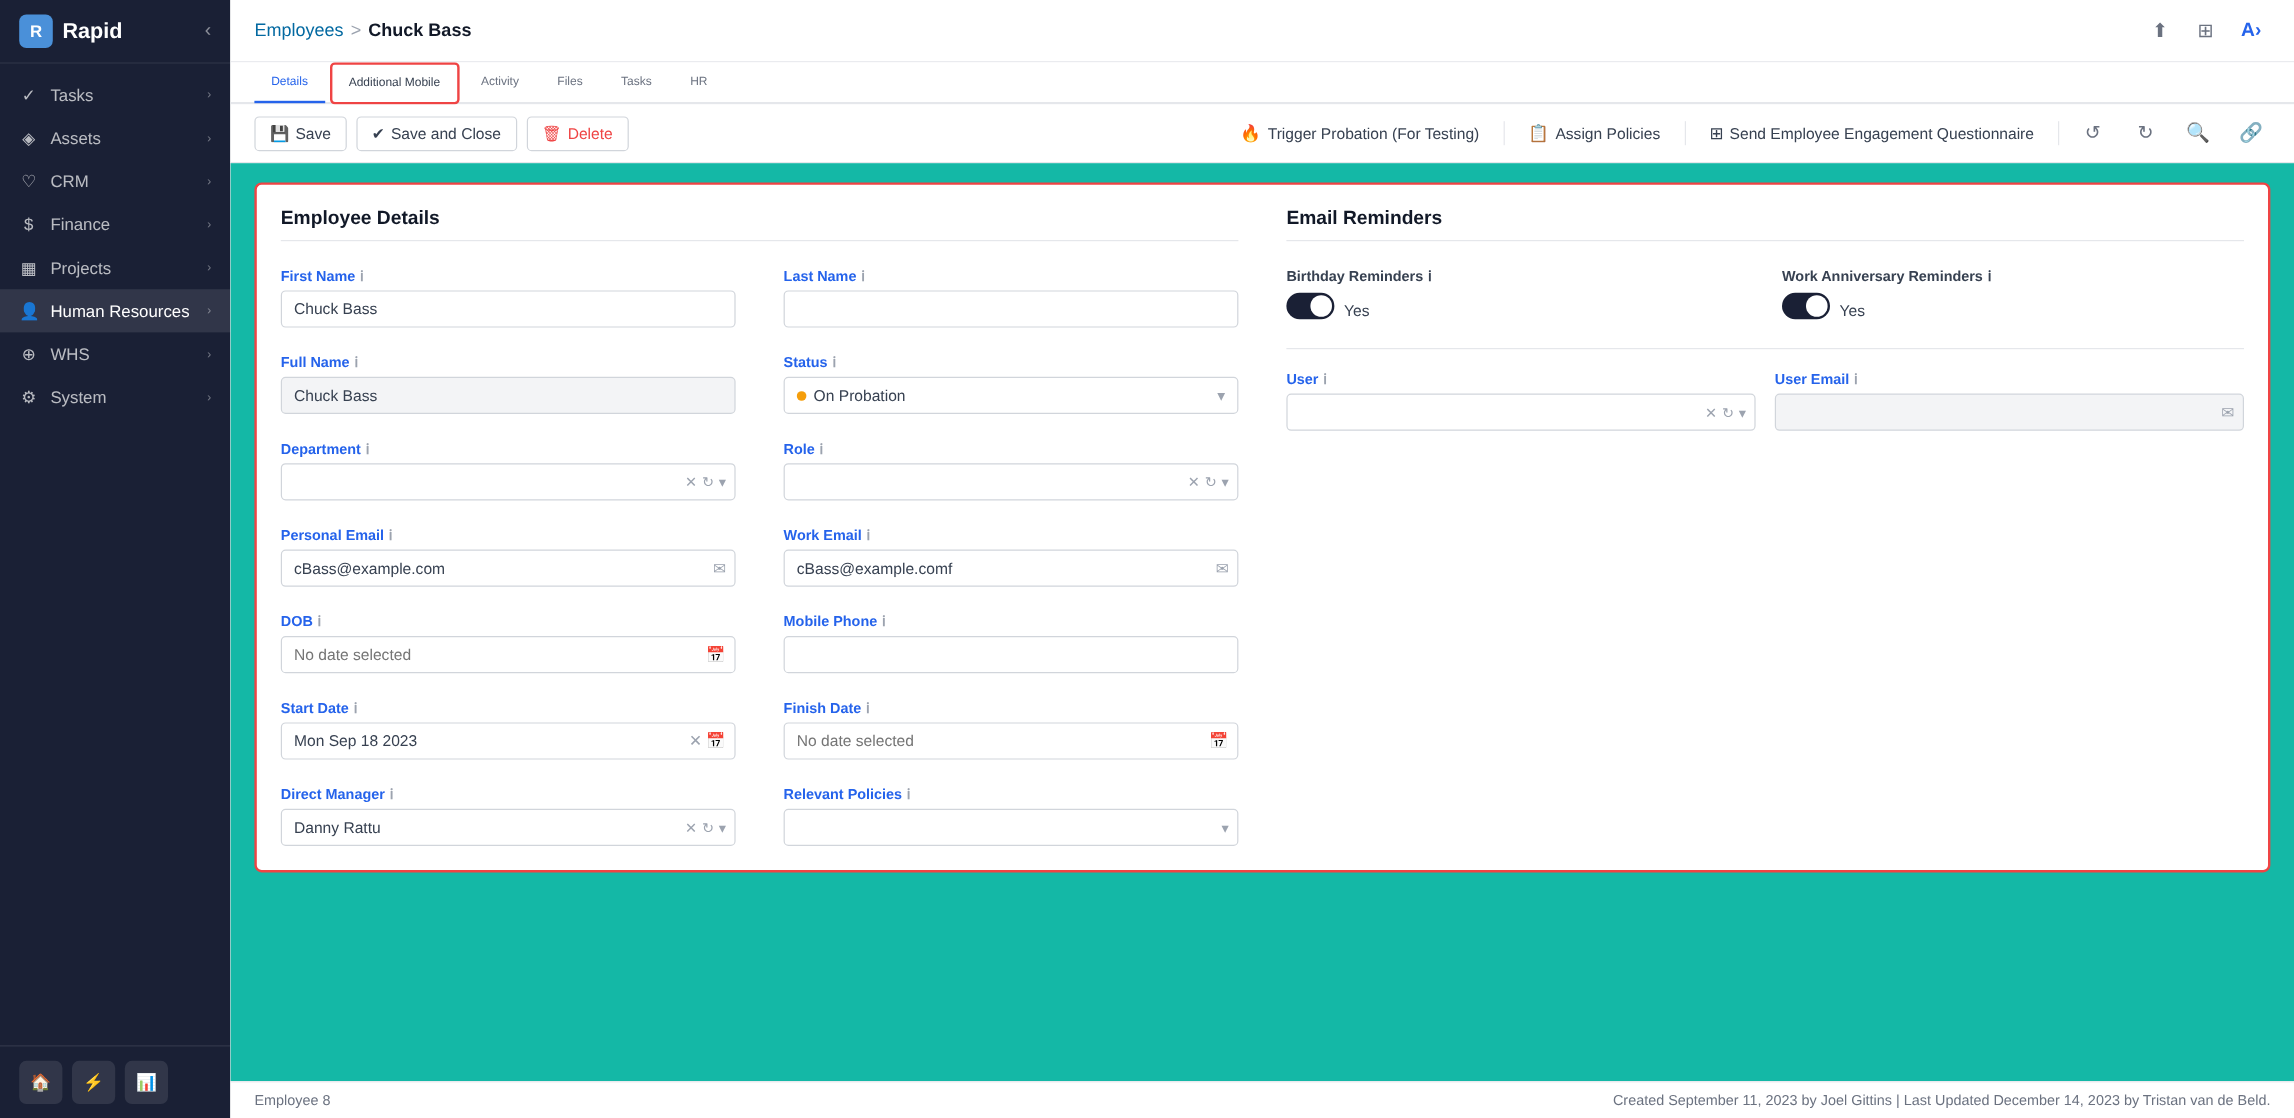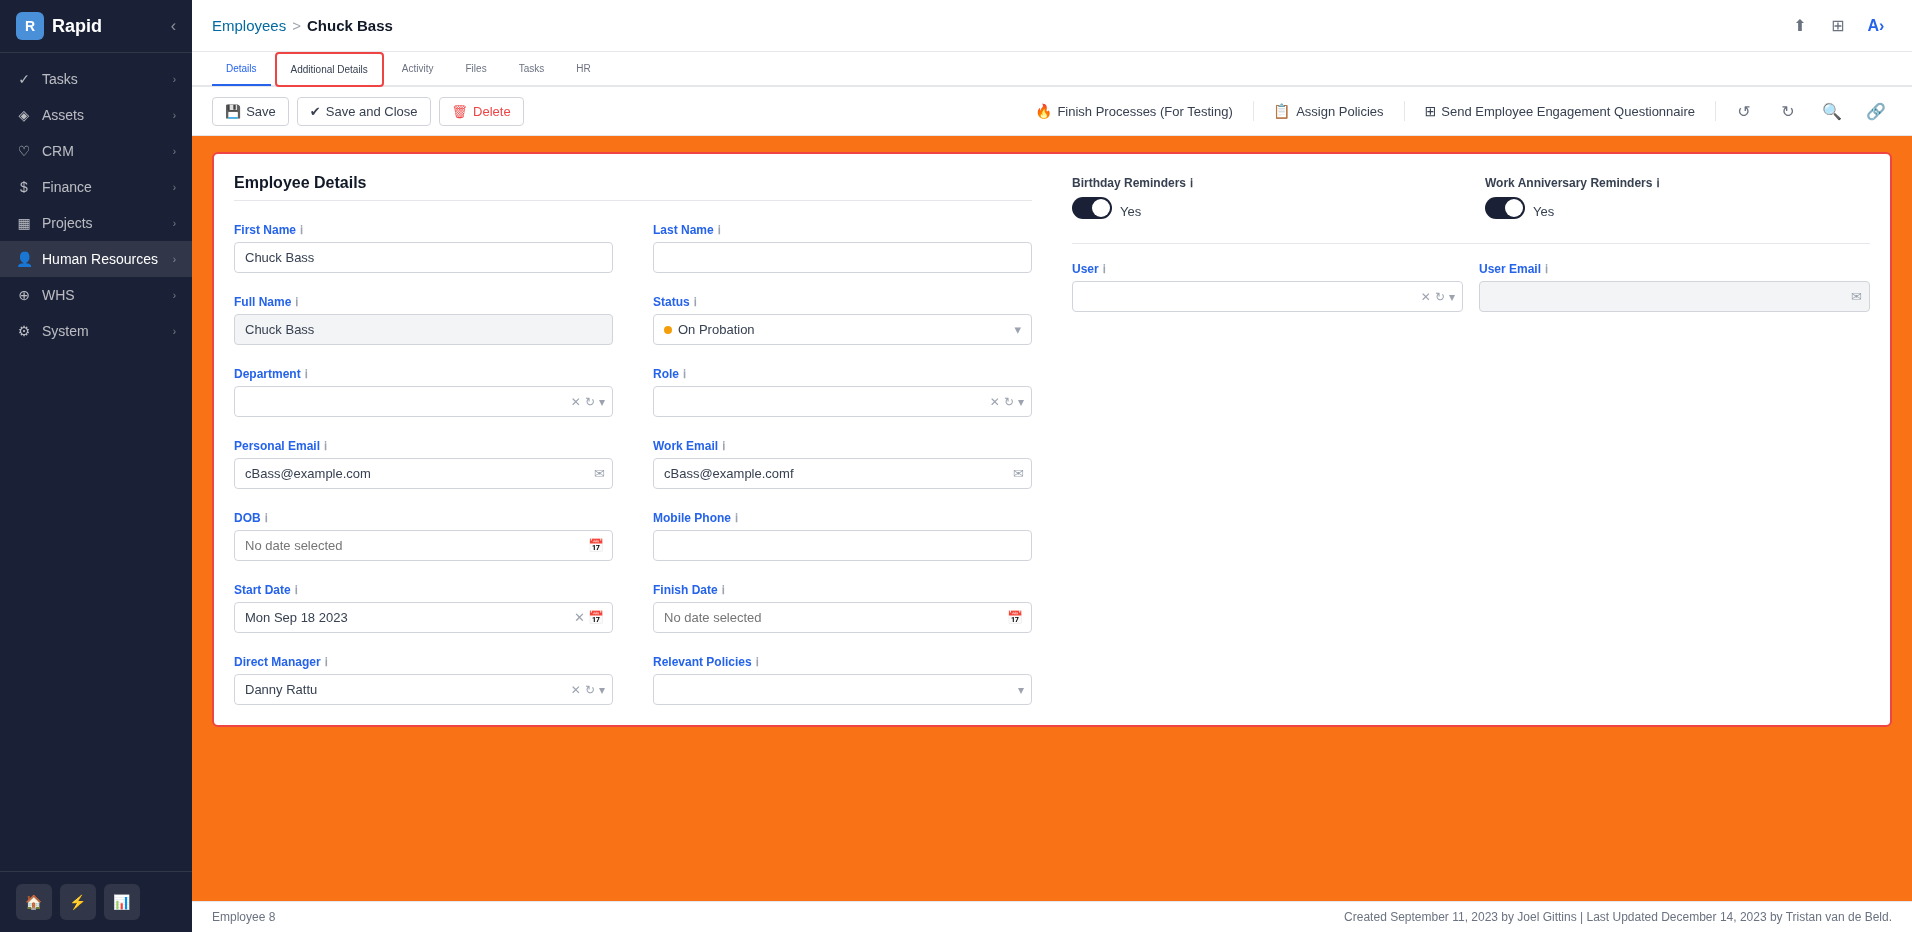--- a/index.html
+++ b/index.html
@@ -147,21 +147,21 @@
       padding: 4px 8px; border-radius: 4px;
     }
     .toolbar-action .icon { font-size: 14px; }
     .toolbar-divider { width: 1px; height: 20px; background: #e5e7eb; }
 
     
     .content-area {
       flex: 1;
       overflow-y: auto;
       padding: 16px 20px;
-      background: #f97316;
+      background: #14b8a6;
     }
 
     
     .form-card {
       background: #fff;
       border: 2px solid #ef4444;
       border-radius: 6px;
       padding: 20px;
       margin-bottom: 12px;
     }
@@ -358,21 +358,21 @@
     </div>
     <div class="topbar-actions">
       <button class="topbar-icon-btn">⬆</button>
       <button class="topbar-icon-btn">⊞</button>
       <button class="topbar-icon-btn" style="color:#2563eb; font-weight:bold;">A›</button>
     </div>
   </div>
 
   <div class="tabs-bar">
     <div class="tab active">Details</div>
-    <div class="tab highlighted">Additional Details</div>
+    <div class="tab highlighted">Additional Mobile</div>
     <div class="tab">Activity</div>
     <div class="tab">Files</div>
     <div class="tab">Tasks</div>
     <div class="tab">HR</div>
   </div>
 
   <div class="toolbar">
     <button class="toolbar-btn">
       <span>💾</span>
       <span>Save</span>
@@ -381,21 +381,21 @@
       <span>✔</span>
       <span>Save and Close</span>
     </button>
     <button class="toolbar-btn delete">
       <span>🗑</span>
       <span>Delete</span>
     </button>
     <div class="toolbar-right">
       <div class="toolbar-action">
         <span class="icon">🔥</span>
-        <span>Finish Processes (For Testing)</span>
+        <span>Trigger Probation (For Testing)</span>
       </div>
       <div class="toolbar-divider"></div>
       <div class="toolbar-action">
         <span class="icon">📋</span>
         <span>Assign Policies</span>
       </div>
       <div class="toolbar-divider"></div>
       <div class="toolbar-action">
         <span class="icon">⊞</span>
         <span>Send Employee Engagement Questionnaire</span>
@@ -571,20 +571,21 @@
                 <div class="select-icons">
                   <span>▾</span>
                 </div>
               </div>
             </div>
 
           </div>
         </div>
 
         <div>
+          <div class="section-title">Email Reminders</div>
 
           <div class="reminder-grid">
 
             <div class="reminder-item">
               <div class="reminder-label">
                 <span>Birthday Reminders</span>
                 <span class="info-icon">ℹ</span>
               </div>
               <div class="toggle-row">
                 <div class="toggle"></div>

